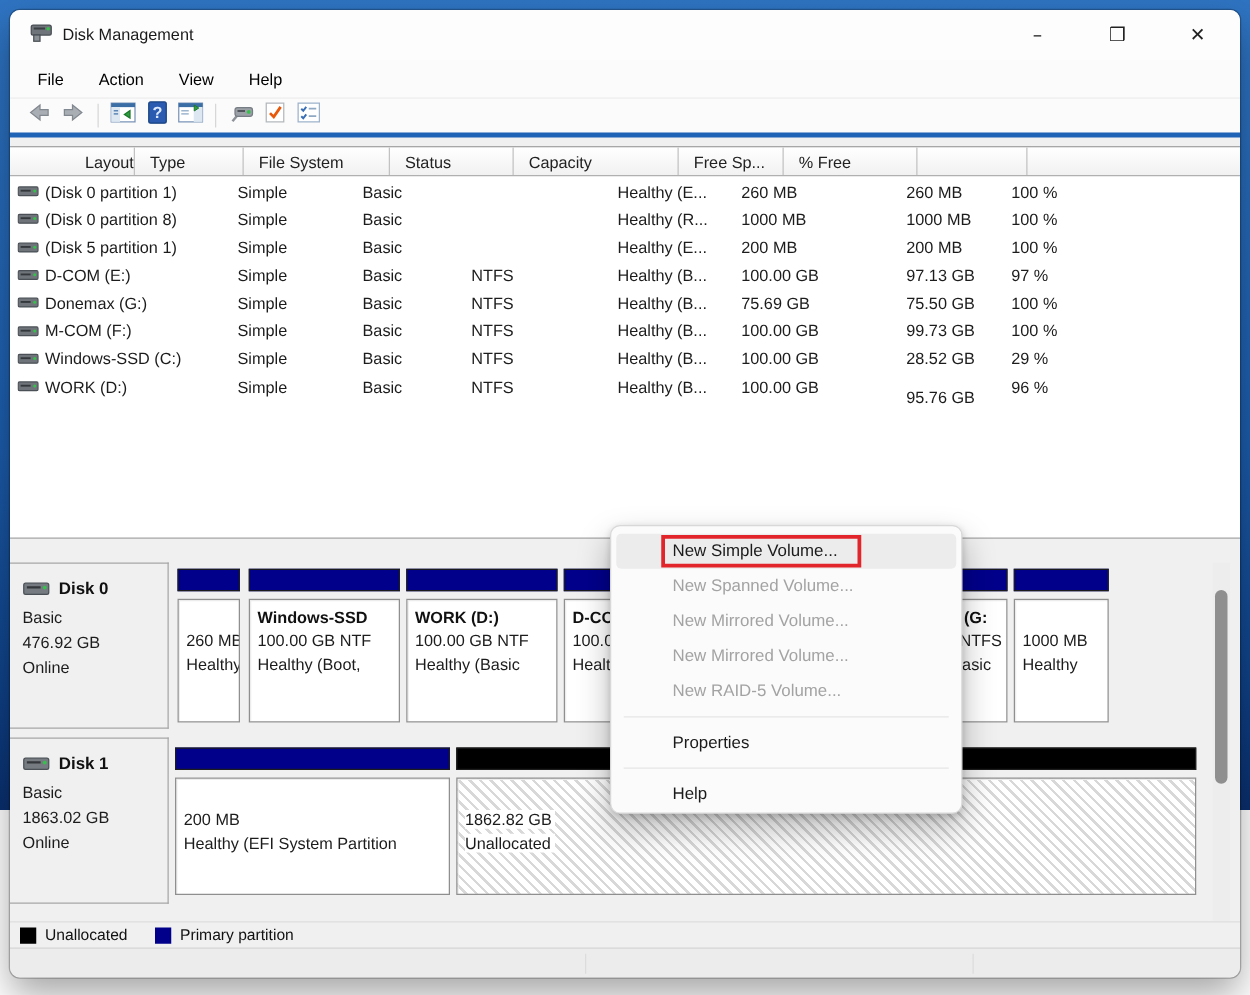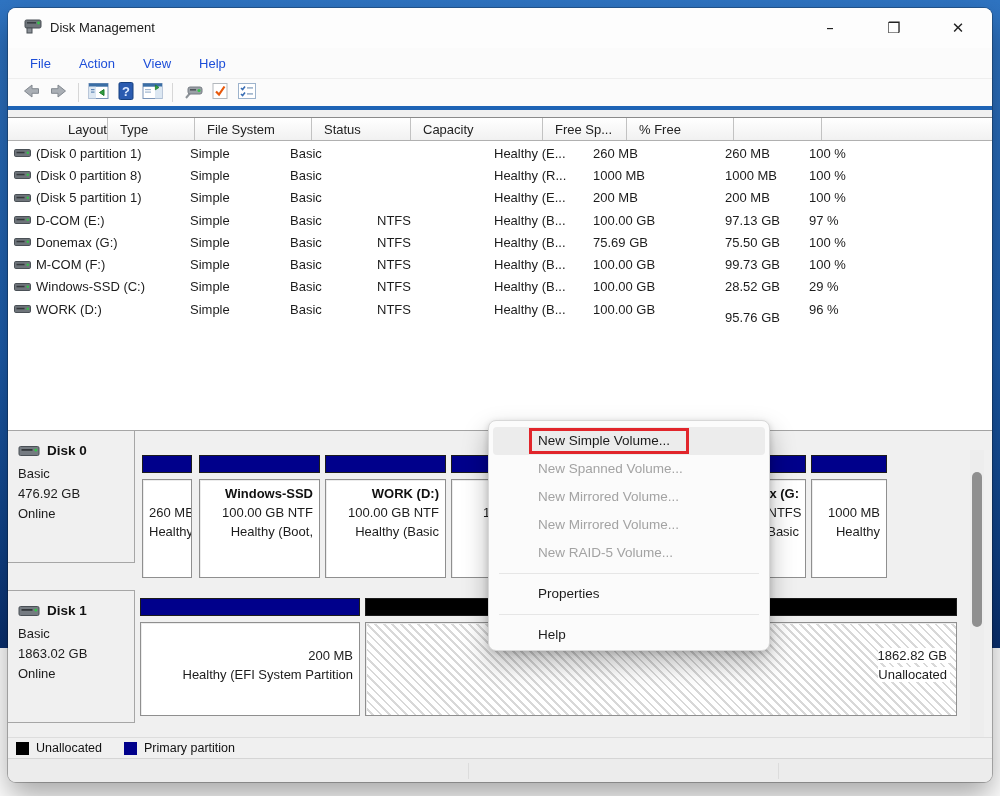--- a/index.html
+++ b/index.html
@@ -12,21 +12,21 @@
     box-shadow:0 0 0 1px rgba(0,0,0,.25), 0 14px 30px rgba(0,0,0,.35); }
   
   .titlebar { position:absolute; left:0; top:0; width:100%; height:40px; background:#fdfdfd; }
   .title-icon { position:absolute; left:16px; top:11px; }
   .title-text { position:absolute; left:42px; top:12px; font-size:13px; color:#1a1a1a; }
   .win-controls { position:absolute; right:2px; top:0; height:40px; display:flex; }
   .win-btn { width:64px; height:40px; display:flex; align-items:center; justify-content:center;
     font-size:15px; color:#222; font-family:"DejaVu Sans",sans-serif; }
   .menubar { position:absolute; left:0; top:40px; width:100%; height:30px; background:#fbfbfb;
     display:flex; align-items:center; padding-left:12px; }
-  .menu-item { padding:3px 10px; margin-right:8px; font-size:13px; color:#1d4ed8; border-radius:3px; }
+  .menu-item { padding:3px 10px; margin-right:8px; font-size:13px; color:#000000; border-radius:3px; }
   .toolbar { position:absolute; left:0; top:70px; width:100%; height:28px; background:#fbfbfb;
     display:flex; align-items:center; padding-left:10px; border-top:1px solid #eeeeee; }
   .tb-btn { width:27px; height:24px; display:flex; align-items:center; justify-content:center; }
   .tb-sep { width:1px; height:19px; background:#d7d7d7; margin:0 6px; }
   .accent-strip { position:absolute; left:0; top:98px; width:100%; height:4px; background:#1e63b5; }
   
   .list-pane { position:absolute; left:0; top:109px; width:984px; height:314px; background:#ffffff;
     border-top:1px solid #8a8a8a; border-bottom:1px solid #a3a3a3; }
   .lv-header { position:absolute; left:0; top:0; width:100%; height:23px; display:flex;
     background:linear-gradient(#ffffff,#f1f1f1); border-bottom:1px solid #b0b0b0; }
@@ -38,21 +38,21 @@
     color:#1c1c1c; white-space:nowrap; overflow:hidden; }
   .lv-cell.c0 { padding-left:6px; }
   .lv-cell.c0 svg { margin-right:5px; flex:none; }
   
   .disk-panel { position:absolute; left:0; width:127px; height:133px; background:#f0f0f0;
     border:1px solid #a6a6a6; border-left:none; padding:12px 10px 0 10px; }
   .disk-title { display:flex; align-items:center; font-size:13.5px; font-weight:bold; color:#111; }
   .disk-title svg { margin-right:7px; }
   .disk-line { font-size:13px; color:#1c1c1c; line-height:20px; }
   .disk-line.first { margin-top:6px; }
-  .part { position:absolute;text-align:right; }
+  .part { position:absolute; }
   .pstrip { position:absolute; left:0; right:0; top:0; height:18px; border:1px solid #1c1c1c; }
   .pbody { position:absolute; left:0; right:0; top:24px; bottom:0; background:#fff;
     border:1px solid #8f8f8f; box-shadow:inset 1px 1px 0 #ececec; padding:4px 6px; overflow:hidden; }
   .pbody.hatch { background:repeating-linear-gradient(45deg,#ffffff 0 4px,#d8d8d8 4px 6px); }
   .ptitle { font-size:13px; font-weight:bold; height:19px; line-height:19px; white-space:nowrap; color:#111; }
   .pline { font-size:13px; height:19px; line-height:19px; white-space:nowrap; color:#1c1c1c; }
   .hatch .pline span { background:#ffffff; padding-right:3px; }
   .vscroll { position:absolute; left:962px; top:442px; width:14px; height:287px; background:#ededed; }
   .vthumb { position:absolute; left:2px; top:22px; width:10px; height:155px; background:#8f8f8f; border-radius:5px; }
   .legend-bar { position:absolute; left:0; top:729px; width:984px; height:21px; background:#f0f0f0;
@@ -441,21 +441,21 @@
             <div class="lv-cell" style="width: 84px; margin-top: 16px;">
               <span>95.76 GB</span>
             </div>
             <div class="lv-cell" style="width: 107px;">
               <span>96 %</span>
             </div>
           </div>
         </div>
     </div>
 
-    <div class="disk-panel" style="top:422px">
+    <div class="disk-panel" style="top:442px">
       <div class="disk-title">
         <svg width="22" height="14" viewBox="0 0 22 14">
           <rect x="1" y="2.5" width="20" height="9" rx="1.5" fill="#757b81" stroke="#4a5056"></rect>
           <rect x="3.5" y="5" width="11" height="1.8" fill="#34383c"></rect>
           <circle cx="17.8" cy="6" r="1.5" fill="#35c24a"></circle>
         </svg>
         <span>Disk 0</span>
       </div>
       <div class="disk-line first">Basic</div>
       <div class="disk-line">476.92 GB</div>

